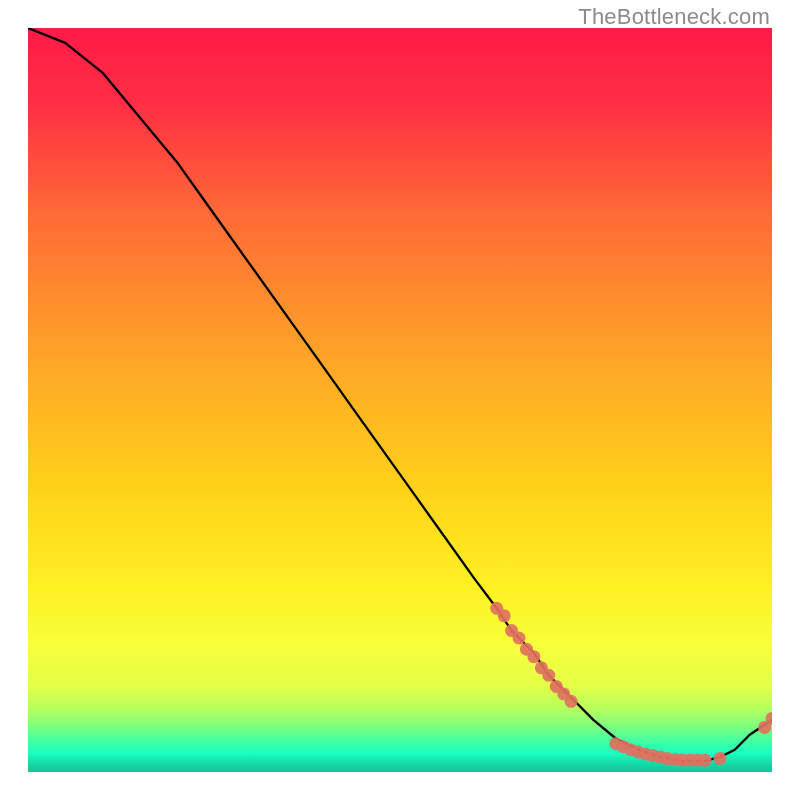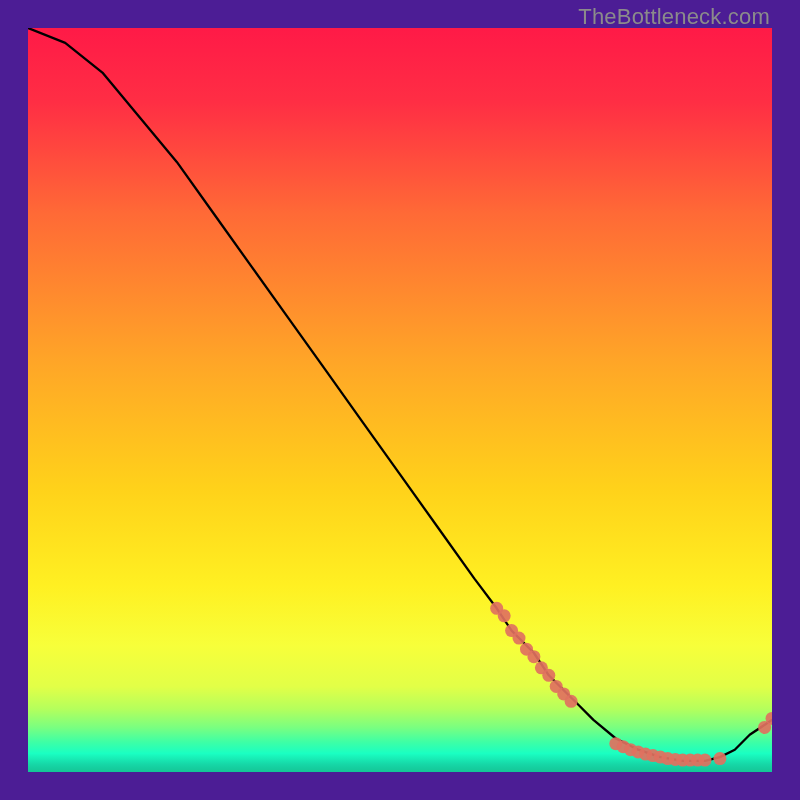--- a/index.html
+++ b/index.html
@@ -8,21 +8,21 @@
     width: 800px;
     height: 800px;
     background: #000;
     overflow: hidden;
     font-family: Arial, Helvetica, sans-serif;
   }
   .stage {
     position: relative;
     width: 800px;
     height: 800px;
-    background: #4c1d95;
+    background: #ffffff;
   }
   .plot-wrap {
     position: absolute;
     left: 28px;
     top: 28px;
     width: 744px;
     height: 744px;
   }
   .gradient {
     position: absolute;

